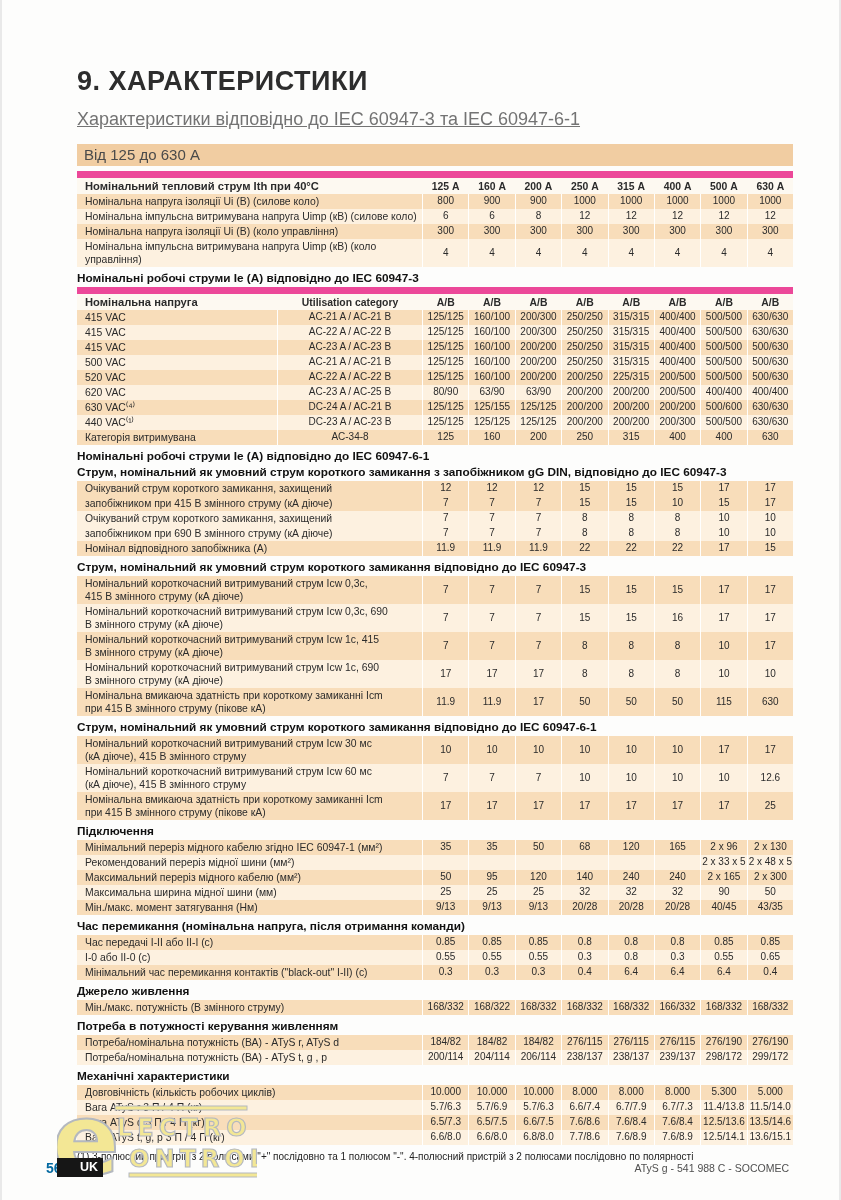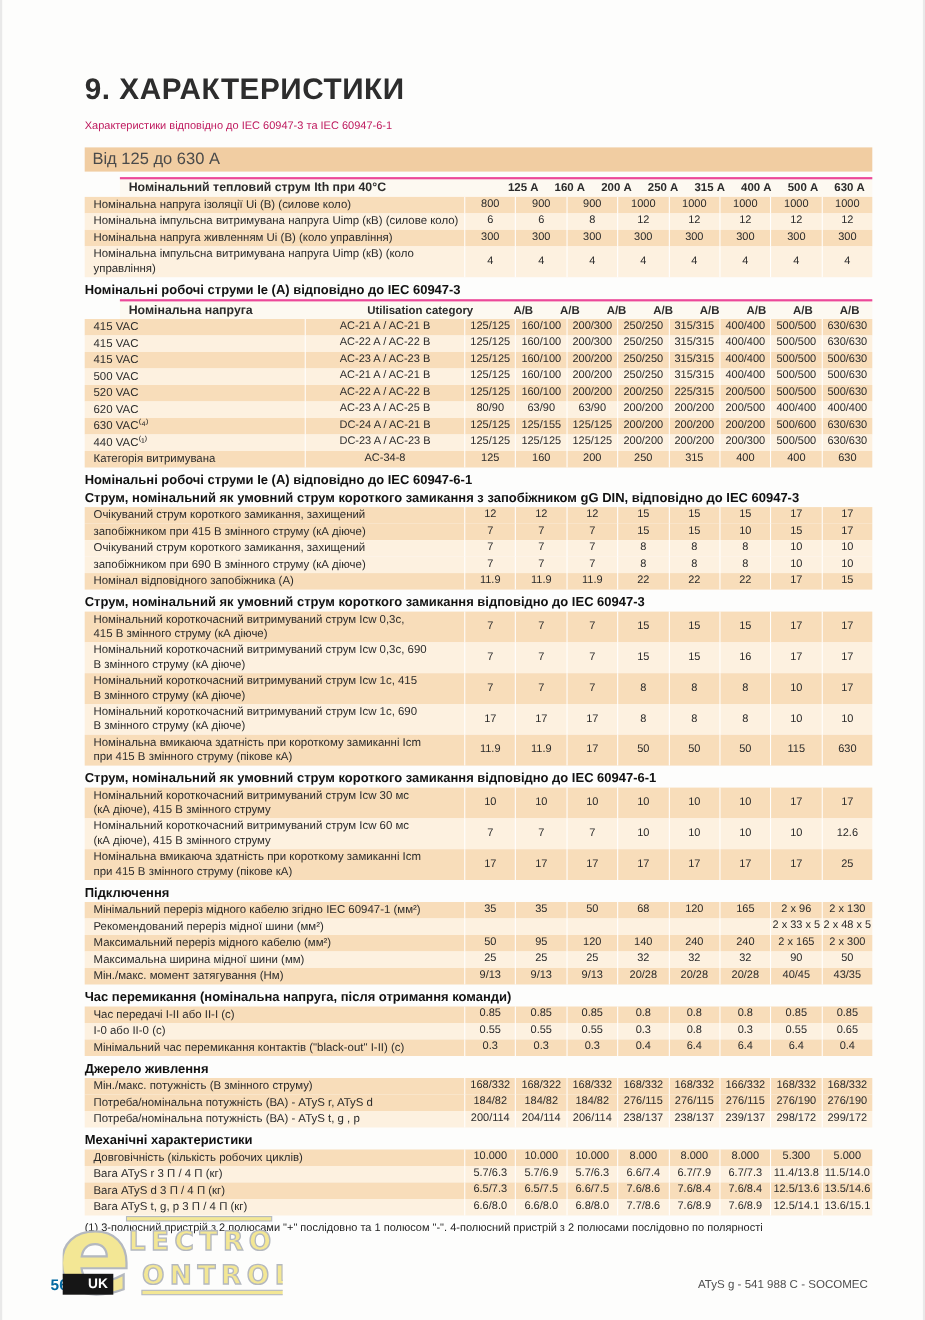--- a/index.html
+++ b/index.html
@@ -6,40 +6,40 @@
   body { background:#e9e9e9; }
   .page {
     position:relative; width:837px; height:1200px; margin:0 auto;
     background:#fdfdfc; overflow:hidden;
     font-family:"Liberation Sans", sans-serif; color:#2b2b2b;
     -webkit-font-smoothing:antialiased;
   }
   .content { position:absolute; left:75px; top:66px; width:716px; }
 
   .h1 { font-size:27px; font-weight:bold; color:#2d2d2d; letter-spacing:.5px; margin:0 0 12px 0; }
-  .subtitle { font-size:10px; color:#be185d; margin:0 0 14px 0; }
+  .subtitle { font-size:18px; color:#737373; margin:0 0 14px 0;text-decoration:underline; }
 
   .band { background:#f1cda2; color:#4a4a4a; font-size:15px; padding:2px 0 3px 7px; margin-bottom:5px; }
 
   .sec { font-weight:bold; font-size:11.8px; color:#111; padding:4px 0 2px 0; }
 
   
   .row { display:grid; grid-template-columns:345px repeat(8,1fr); align-items:stretch; }
   .vrow { grid-template-columns:200px 145px repeat(8,1fr); }
   .lab { font-size:10.4px; padding:1px 4px 1px 8px; white-space:pre-line; line-height:1.25; display:flex; align-items:center; }
   .cat, .val { font-size:10px; display:flex; align-items:center; justify-content:center;
                border-left:1px solid rgba(255,255,255,.95); line-height:1.25; padding:1px 0; }
   .rows > .row:nth-child(odd)  { background:#f8ddba; }
   .rows > .row:nth-child(even) { background:#fdf1e0; }
   .rows.pairstripe > .row:nth-child(4n+1),
   .rows.pairstripe > .row:nth-child(4n+2) { background:#f8ddba; }
   .rows.pairstripe > .row:nth-child(4n+3),
   .rows.pairstripe > .row:nth-child(4n)   { background:#fdf1e0; }
 
-  .head { background:#fdf9f1; border-top:2px solid #ec4899; font-weight:bold;margin-left:32px; }
+  .head { background:#fdf9f1; border-top:7px solid #ec4899; font-weight:bold; }
   .head .lab { font-size:11.2px; font-weight:bold; }
   .head .val, .head .cat { font-size:10.4px; font-weight:bold; border-left:1px solid rgba(255,255,255,0); }
 
   .footnote { font-size:10px; color:#222; margin-top:6px; }
 
   
   .pagenum { position:absolute; left:44px; top:1160px; font-size:14px; font-weight:bold; color:#0369a1; }
   .ukbadge { position:absolute; left:55px; top:1158px; background:#161616; color:#fff;
              font-size:12.5px; font-weight:bold; padding:2px 5px 3px 23px; }
   .footer-right { position:absolute; right:50px; top:1162px; font-size:10.5px; color:#4f4f4f; }
@@ -86,21 +86,21 @@
     <div class="val">6</div>
     <div class="val">8</div>
     <div class="val">12</div>
     <div class="val">12</div>
     <div class="val">12</div>
     <div class="val">12</div>
     <div class="val">12</div>
   </div>
 
   <div class="row">
-    <div class="lab">Номінальна напруга живленням Ui (В) (коло управління)</div>
+    <div class="lab">Номінальна напруга ізоляції Ui (В) (коло управління)</div>
     <div class="val">300</div>
     <div class="val">300</div>
     <div class="val">300</div>
     <div class="val">300</div>
     <div class="val">300</div>
     <div class="val">300</div>
     <div class="val">300</div>
     <div class="val">300</div>
   </div>
 
@@ -534,20 +534,21 @@
     <div class="val">168/322</div>
     <div class="val">168/332</div>
     <div class="val">168/332</div>
     <div class="val">168/332</div>
     <div class="val">166/332</div>
     <div class="val">168/332</div>
     <div class="val">168/332</div>
   </div>
 </div>
 
+    <div class="sec">Потреба в потужності керування живленням</div>
     <div class="rows">
   <div class="row">
     <div class="lab">Потреба/номінальна потужність (ВА) - ATyS r, ATyS d</div>
     <div class="val">184/82</div>
     <div class="val">184/82</div>
     <div class="val">184/82</div>
     <div class="val">276/115</div>
     <div class="val">276/115</div>
     <div class="val">276/115</div>
     <div class="val">276/190</div>

